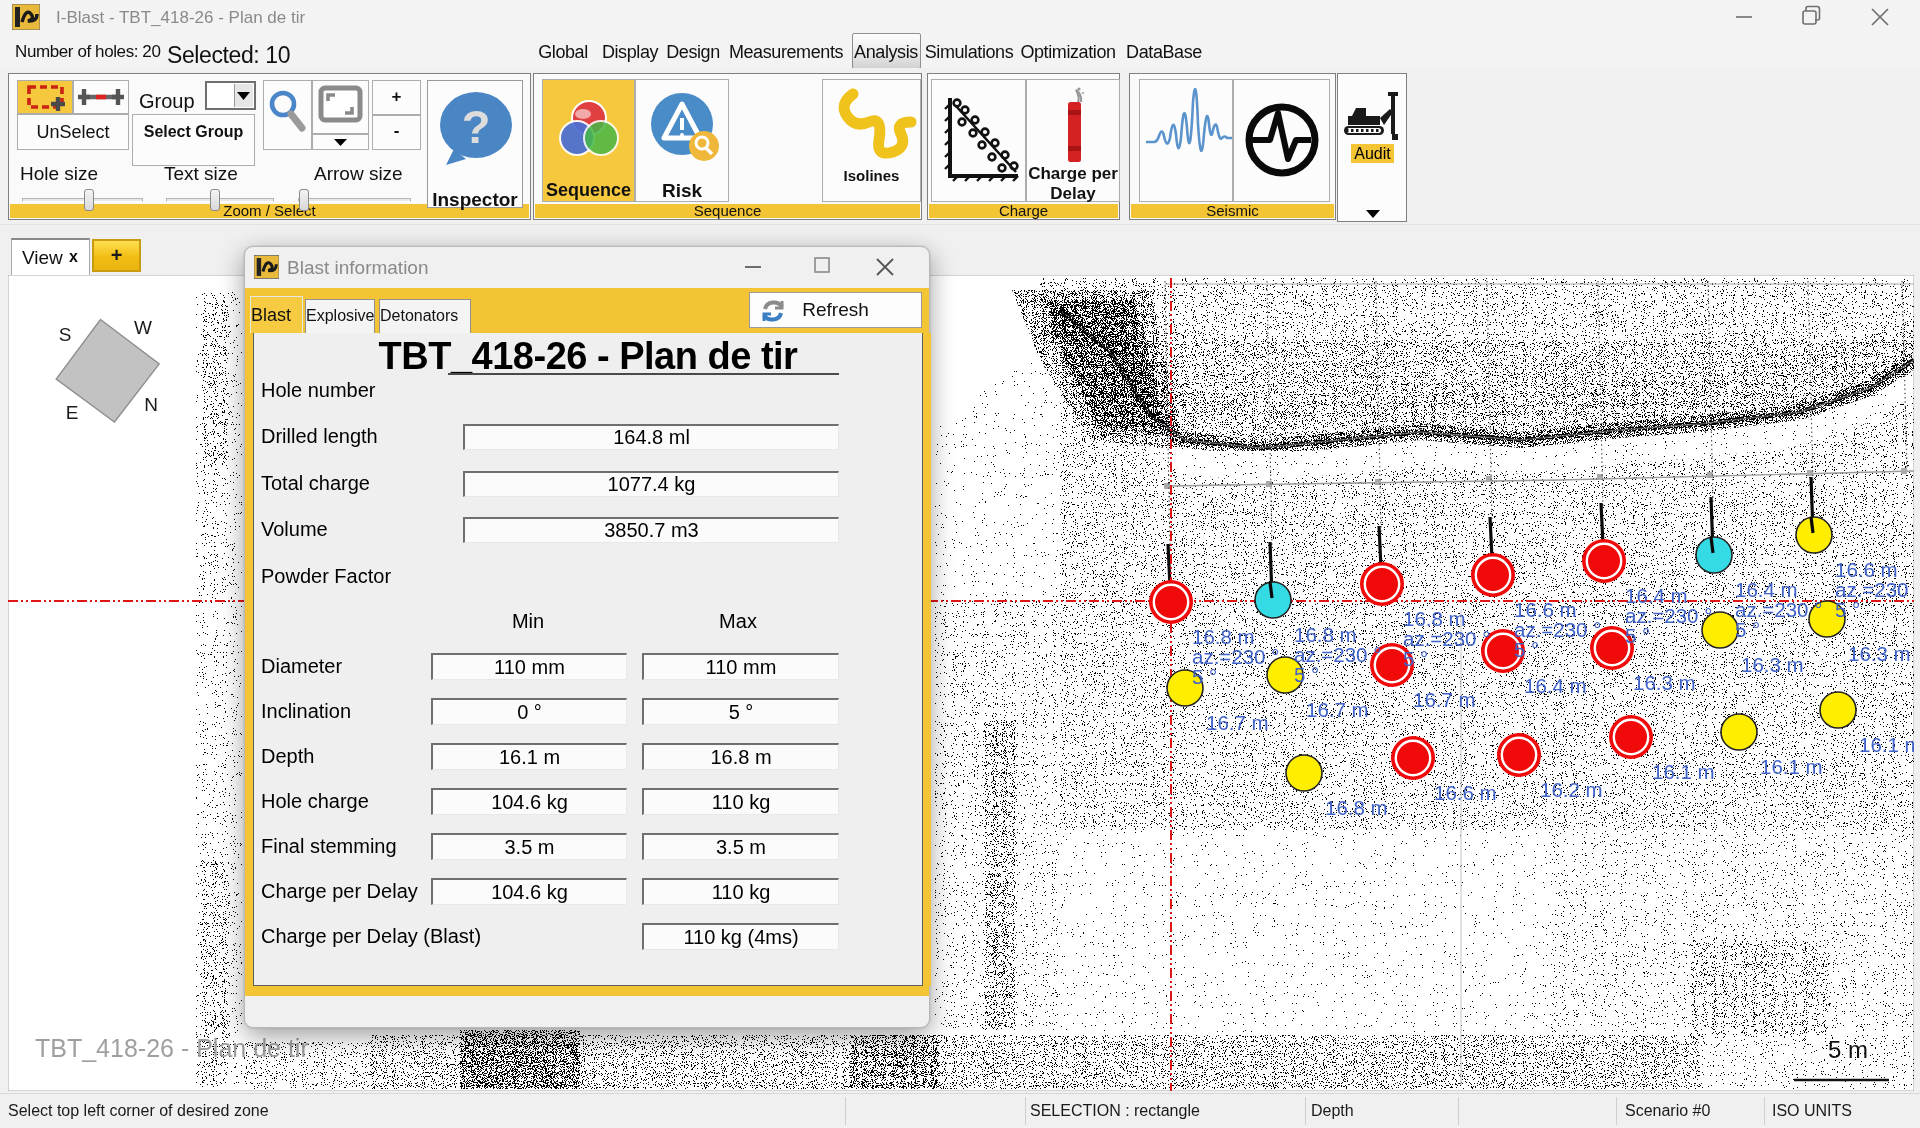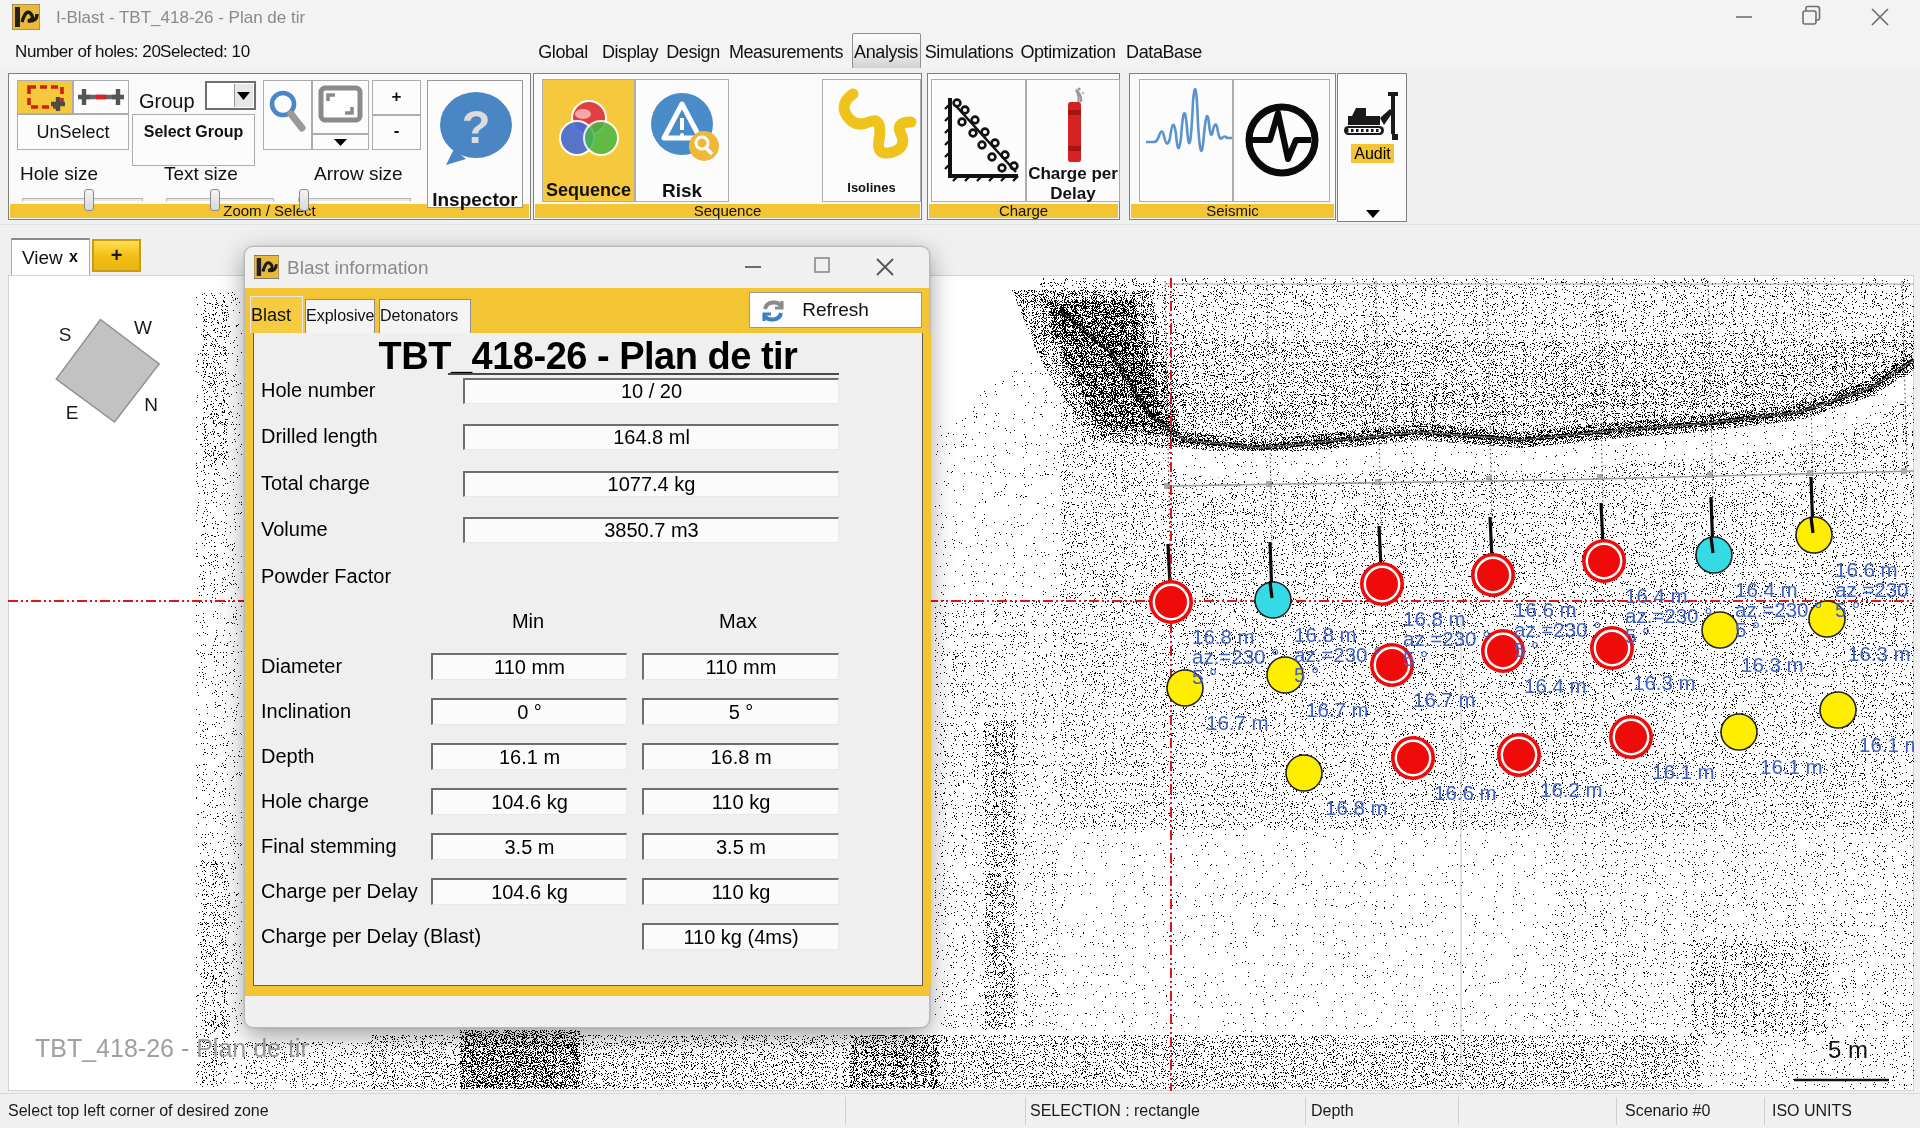--- a/index.html
+++ b/index.html
@@ -40,21 +40,21 @@
  <div class="abs ttl">I-Blast - TBT_418-26 - Plan de tir</div>
  <svg class="abs" style="left:1726px;top:0" width="194" height="35" viewBox="0 0 194 35">
   <line x1="10" y1="17" x2="26" y2="17" stroke="#6f6f6f" stroke-width="1.6"></line>
   <rect x="77" y="11" width="13" height="13" rx="2" fill="none" stroke="#6f6f6f" stroke-width="1.6"></rect>
   <path d="M80 11 v-2.5 a2 2 0 0 1 2 -2 h9 a2.5 2.5 0 0 1 2.5 2.5 v9 a2 2 0 0 1 -2 2 h-2.5" fill="none" stroke="#6f6f6f" stroke-width="1.6"></path>
   <path d="M146 9 l16 16 M162 9 l-16 16" stroke="#6f6f6f" stroke-width="1.7"></path>
  </svg>
 </div>
 <div class="abs" id="menurow">
  <div class="mitem" style="left:15px;font-size:17px">Number of holes: 20</div>
- <div class="mitem" style="left:160px;font-size:17px">Selected: 10</div>
+ <div class="mitem" style="left:167px;font-size:23px">Selected: 10</div>
  <div class="mitem" style="left:563px;transform:translateX(-50%)">Global</div>
  <div class="mitem" style="left:630px;transform:translateX(-50%)">Display</div>
  <div class="mitem" style="left:693px;transform:translateX(-50%)">Design</div>
  <div class="mitem" style="left:786px;transform:translateX(-50%)">Measurements</div>
  <div class="abs" style="left:852px;top:-2px;width:69px;height:36px;border:1px solid #8f8f8f;border-radius:2px;background:linear-gradient(180deg,#fdfdfd,#e9e9e9 55%,#d2d2d2)"></div>
  <div class="mitem" style="left:886px;transform:translateX(-50%)">Analysis</div>
  <div class="mitem" style="left:969px;transform:translateX(-50%)">Simulations</div>
  <div class="mitem" style="left:1068px;transform:translateX(-50%)">Optimization</div>
  <div class="mitem" style="left:1164px;transform:translateX(-50%)">DataBase</div>
 </div>
@@ -160,21 +160,21 @@
   <circle cx="68" cy="66" r="15" fill="#f0b83a"></circle>
   <circle cx="66" cy="63" r="6" fill="none" stroke="#fff" stroke-width="3"></circle>
   <line x1="70" y1="68" x2="76" y2="74" stroke="#fff" stroke-width="3.4"></line>
  </svg>
  <div class="btxt" style="top:100px;font-size:19px;font-weight:bold">Risk</div>
 </div>
 <div class="cell" style="left:822px;top:11px;width:99px;height:123px">
  <svg width="97" height="96" viewBox="0 0 97 96">
   <path d="M30 14 q-14 10 -6 22 q8 12 22 6 q14 -6 10 18 q-3 17 14 12 q14 -5 8 -18 q-6 -12 10 -12" fill="none" stroke="#f0c21c" stroke-width="11" stroke-linecap="round"></path>
  </svg>
- <div class="btxt" style="top:100px;font-size:13px;font-weight:bold">Isolines</div>
+ <div class="btxt" style="top:87px;font-size:15px;font-weight:bold">Isolines</div>
 </div>
 
 <div class="grp" style="left:927px;top:5px;width:193px;height:147px">
  <div class="band">Charge</div>
 </div>
 <div class="cell" style="left:931px;top:11px;width:95px;height:123px">
  <svg width="93" height="121" viewBox="0 0 93 121">
   <path d="M18 18 V96 H86" fill="none" stroke="#111" stroke-width="4"></path>
   <g stroke="#111" stroke-width="2.4">
    <path d="M18 24 l-5 5 M18 36 l-5 5 M18 48 l-5 5 M18 60 l-5 5 M18 72 l-5 5 M18 84 l-5 5"></path>
@@ -529,21 +529,20 @@
         <path d="M7 13 A9 8 0 0 1 24 11" fill="none" stroke="#8a8a8a" stroke-width="4"></path>
         <path d="M24 5 v7 h-7" fill="none" stroke="#8a8a8a" stroke-width="3"></path>
         <path d="M23 17 A9 8 0 0 1 6 19" fill="none" stroke="#3a7fc1" stroke-width="4"></path>
         <path d="M6 25 v-7 h7" fill="none" stroke="#3a7fc1" stroke-width="3"></path>
       </svg>
 <div class="abs" style="left:0;width:100%;text-align:center;top:6px;font-size:19px;font-weight:normal;color:#111">Refresh</div>
 </div>
 <div class="abs" style="left:8px;top:88px;width:670px;text-align:center;font-size:38px;font-weight:bold;color:#000;letter-spacing:-0.5px">TBT_418-26 - Plan de tir</div>
 <div class="abs" style="left:203px;top:126px;width:391px;height:2px;background:#4a4a4a"></div>
 <div class="dlbl" style="left:16px;top:132px">Hole number</div>
-<div class="fld" style="left:218px;top:131px;width:376px;height:26px;line-height:23px">10 / 20</div>
 <div class="dlbl" style="left:16px;top:178px">Drilled length</div>
 <div class="fld" style="left:218px;top:177px;width:376px;height:26px;line-height:23px">164.8 ml</div>
 <div class="dlbl" style="left:16px;top:225px">Total charge</div>
 <div class="fld" style="left:218px;top:224px;width:376px;height:26px;line-height:23px">1077.4 kg</div>
 <div class="dlbl" style="left:16px;top:271px">Volume</div>
 <div class="fld" style="left:218px;top:270px;width:376px;height:26px;line-height:23px">3850.7 m3</div>
 <div class="dlbl" style="left:16px;top:318px">Powder Factor</div>
 <div class="abs" style="left:253px;top:363px;width:60px;text-align:center;font-size:20px;color:#000">Min</div>
 <div class="abs" style="left:463px;top:363px;width:60px;text-align:center;font-size:20px;color:#000">Max</div>
 <div class="dlbl" style="left:16px;top:408px">Diameter</div>

